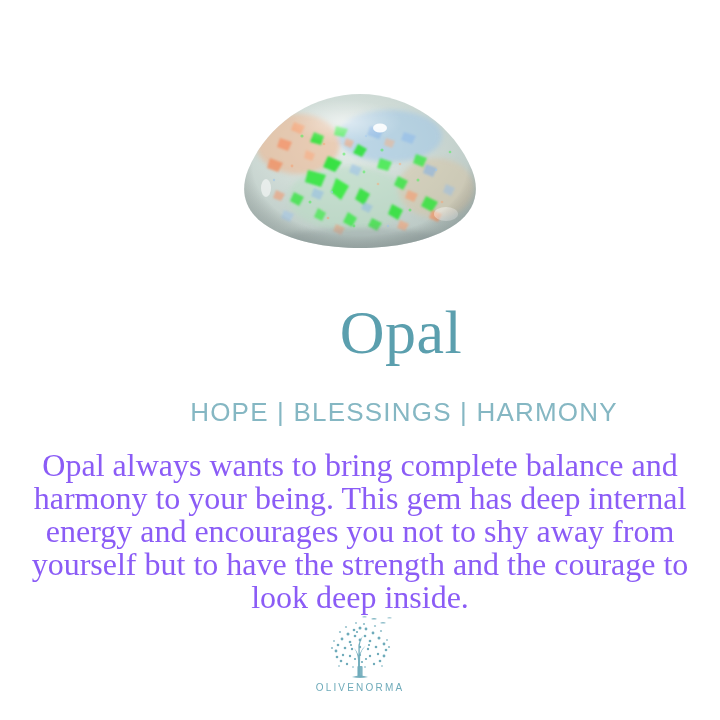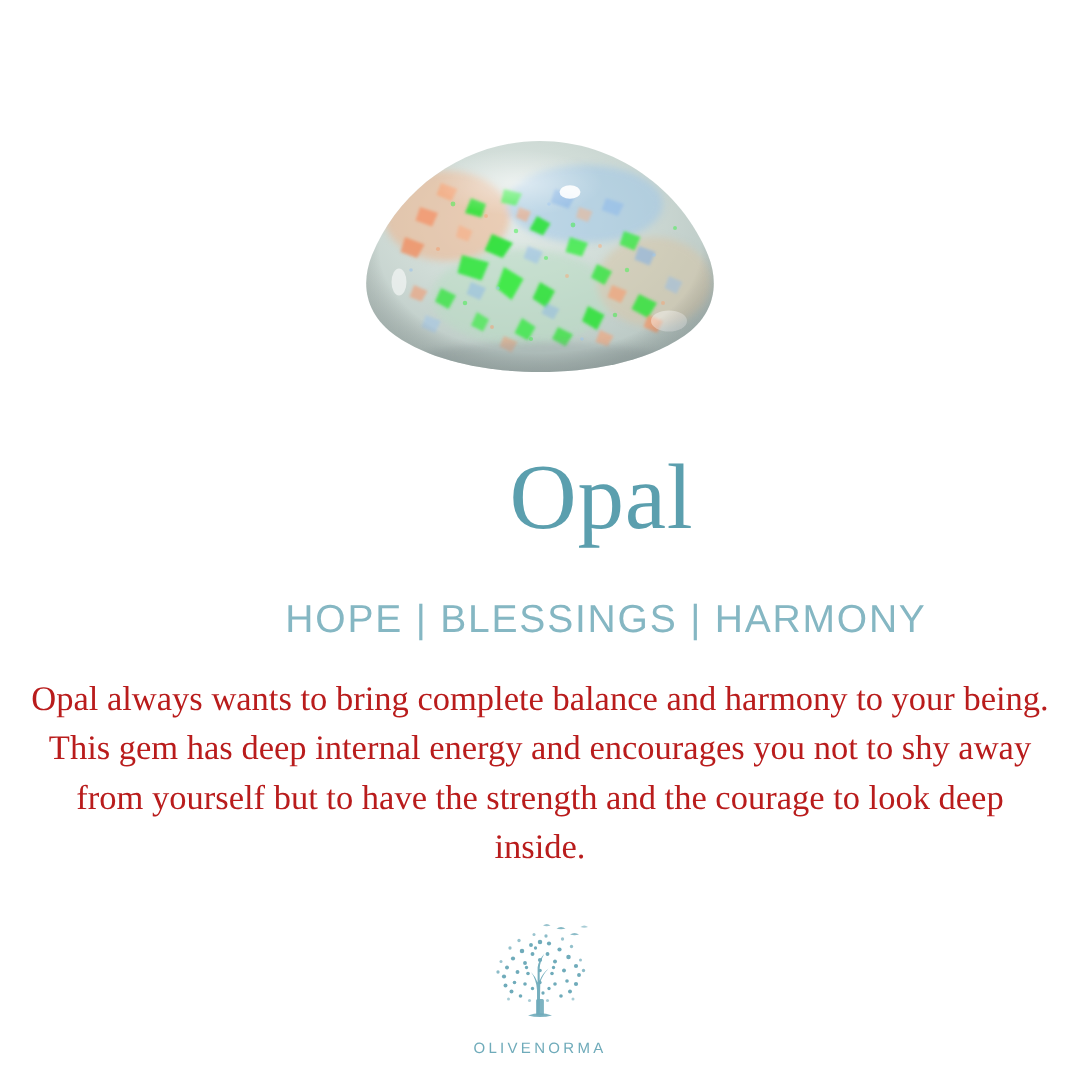--- a/index.html
+++ b/index.html
@@ -67,38 +67,38 @@
   }
 
   
   .body-copy {
     position: absolute;
     top: 449px;
     left: 18px;
     width: 684px;
     text-align: center;
     font-family: "Liberation Serif", serif;
-    font-size: 23px;
+    font-size: 32px;
     line-height: 33px;
-    color: #b91c1c;
+    color: #8b5cf6;
   }
 
   
   .logo {
     position: absolute;
     top: 614px;
     left: 0;
     width: 720px;
     display: flex;
     flex-direction: column;
     align-items: center;
   }
   .logo-mark { display: block; width: 78px; height: 66px; }
   .logo-text {
-    margin-top: 14px;
+    margin-top: 2px;
     font-family: "Liberation Sans", sans-serif;
     font-size: 10px;
     letter-spacing: 2.2px;
     color: #6fabba;
     font-weight: 400;
   }
 </style>
 </head>
 <body>
 

